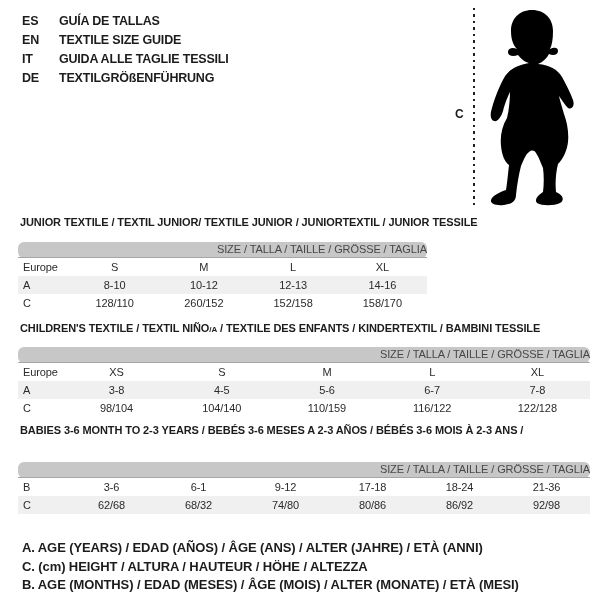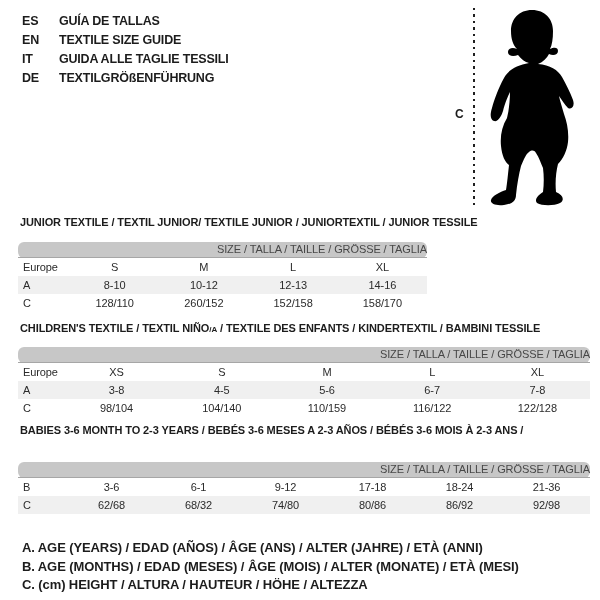--- a/index.html
+++ b/index.html
@@ -176,17 +176,17 @@
       <td>74/80</td>
       <td>80/86</td>
       <td>86/92</td>
       <td>92/98</td>
     </tr>
   </tbody>
     </table>
 
   <div class="legend">
     <div>A. AGE (YEARS) / EDAD (AÑOS) / ÂGE (ANS) / ALTER (JAHRE) / ETÀ (ANNI)</div>
+    <div>C. (cm) HEIGHT / ALTURA / HAUTEUR / HÖHE / ALTEZZA</div>
     <div>B. AGE (MONTHS) / EDAD (MESES) / ÂGE (MOIS) / ALTER (MONATE) / ETÀ (MESI)</div>
-    <div>C. (cm) HEIGHT / ALTURA / HAUTEUR / HÖHE / ALTEZZA</div>
   </div>
 
 </div>
 
 </body></html>

